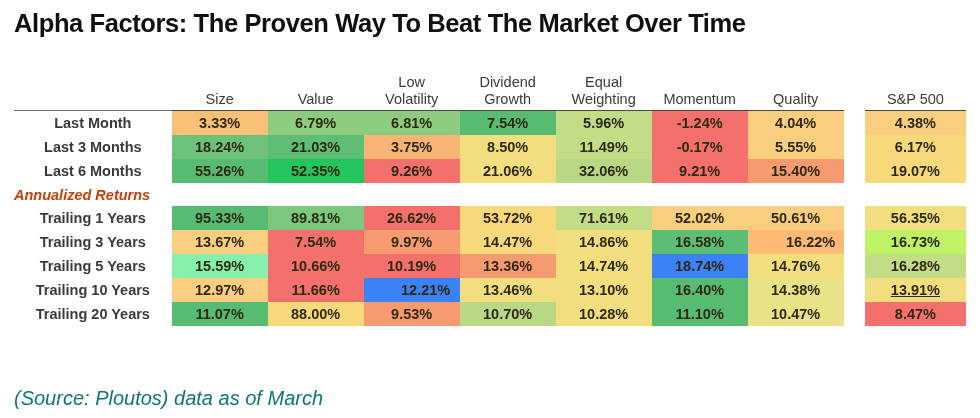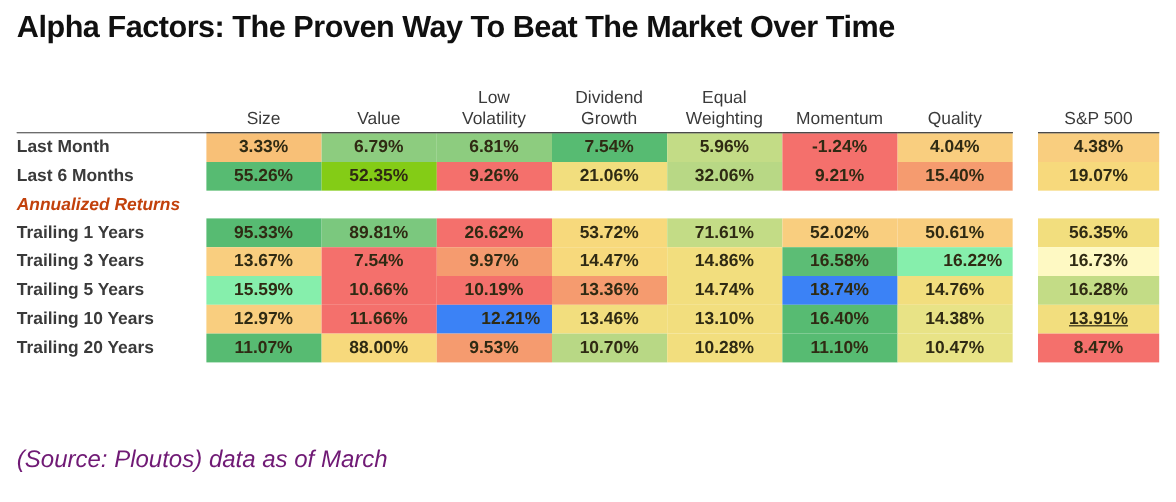--- a/index.html
+++ b/index.html
@@ -77,21 +77,21 @@
   th .hdr-line { display: block; }
 
   
   tr.data-row td {
     height: 24px;
   }
   td.row-label {
     font-size: 14.5px;
     font-weight: bold;
     color: #3a3a3a;
-    text-align: left;
+    text-align: center;
     padding-left: 3px;
     white-space: nowrap;
     background: #ffffff;
   }
   td.cell {
     font-size: 14.5px;
     font-weight: bold;
     color: #2f2a13;
     text-align: center;
     white-space: nowrap;
@@ -111,24 +111,24 @@
     color: #c2410c;
     text-align: left;
     padding-left: 3px;
     white-space: nowrap;
   }
 
   
   #footer {
     position: absolute;
     left: 14px;
-    top: 372px;
+    top: 387px;
     font-size: 20px;
     font-style: italic;
-    color: #701a75;
+    color: #0f766e;
     white-space: nowrap;
   }
 </style>
 </head>
 <body>
 
 <div id="page">
 
   <div id="title">Alpha Factors: The Proven Way To Beat The Market Over Time</div>
 
@@ -191,23 +191,35 @@
             <td class="cell" style="background: rgb(141, 204, 127);">6.79%</td>
             <td class="cell" style="background: rgb(141, 204, 127);">6.81%</td>
             <td class="cell" style="background: rgb(87, 187, 114);">7.54%</td>
             <td class="cell" style="background: rgb(195, 220, 134);">5.96%</td>
             <td class="cell" style="background: rgb(244, 112, 108);">-1.24%</td>
             <td class="cell" style="background: rgb(249, 206, 127);">4.04%</td>
             <td class="gap"></td>
             <td class="cell" style="background: rgb(249, 206, 127);">4.38%</td>
           </tr>
           <tr class="data-row">
+            <td class="row-label">Last 3 Months</td>
+            <td class="cell" style="background: rgb(108, 194, 123);">18.24%</td>
+            <td class="cell" style="background: rgb(94, 190, 118);">21.03%</td>
+            <td class="cell" style="background: rgb(248, 180, 116);">3.75%</td>
+            <td class="cell" style="background: rgb(242, 222, 126);">8.50%</td>
+            <td class="cell" style="background: rgb(195, 220, 134);">11.49%</td>
+            <td class="cell" style="background: rgb(244, 112, 108);">-0.17%</td>
+            <td class="cell" style="background: rgb(249, 206, 127);">5.55%</td>
+            <td class="gap"></td>
+            <td class="cell" style="background: rgb(247, 217, 124);">6.17%</td>
+          </tr>
+          <tr class="data-row">
             <td class="row-label">Last 6 Months</td>
             <td class="cell" style="background: rgb(87, 187, 114);">55.26%</td>
-            <td class="cell" style="background: #84cc16;">52.35%</td>
+            <td class="cell" style="background: #22c55e;">52.35%</td>
             <td class="cell" style="background: rgb(244, 112, 108);">9.26%</td>
             <td class="cell" style="background: rgb(242, 222, 126);">21.06%</td>
             <td class="cell" style="background: rgb(184, 216, 133);">32.06%</td>
             <td class="cell" style="background: rgb(244, 112, 108);">9.21%</td>
             <td class="cell" style="background: rgb(245, 155, 111);">15.40%</td>
             <td class="gap"></td>
             <td class="cell" style="background: rgb(247, 217, 124);">19.07%</td>
           </tr>
           <tr class="section-row">
             <td class="section-label">Annualized Returns</td>
@@ -234,23 +246,23 @@
             <td class="cell" style="background: rgb(242, 222, 126);">56.35%</td>
           </tr>
           <tr class="data-row">
             <td class="row-label">Trailing 3 Years</td>
             <td class="cell" style="background: rgb(249, 206, 127);">13.67%</td>
             <td class="cell" style="background: rgb(244, 112, 108);">7.54%</td>
             <td class="cell" style="background: rgb(245, 155, 111);">9.97%</td>
             <td class="cell" style="background: rgb(247, 217, 124);">14.47%</td>
             <td class="cell" style="background: rgb(242, 222, 126);">14.86%</td>
             <td class="cell" style="background: rgb(92, 189, 117);">16.58%</td>
-            <td class="cell" style="background: #86efac; padding-left: 30px;">16.22%</td>
-            <td class="gap"></td>
-            <td class="cell" style="background: #fef9c3; margin-top: 48px;">16.73%</td>
+            <td class="cell" style="background: #fdba74; padding-left: 30px;">16.22%</td>
+            <td class="gap"></td>
+            <td class="cell" style="background: #bef264; margin-top: 48px;">16.73%</td>
           </tr>
           <tr class="data-row">
             <td class="row-label">Trailing 5 Years</td>
             <td class="cell" style="background: #86efac;">15.59%</td>
             <td class="cell" style="background: rgb(244, 112, 108);">10.66%</td>
             <td class="cell" style="background: rgb(244, 112, 108);">10.19%</td>
             <td class="cell" style="background: rgb(245, 155, 111);">13.36%</td>
             <td class="cell" style="background: rgb(242, 222, 126);">14.74%</td>
             <td class="cell" style="background: #3b82f6;">18.74%</td>
             <td class="cell" style="background: rgb(242, 222, 126);">14.76%</td>

